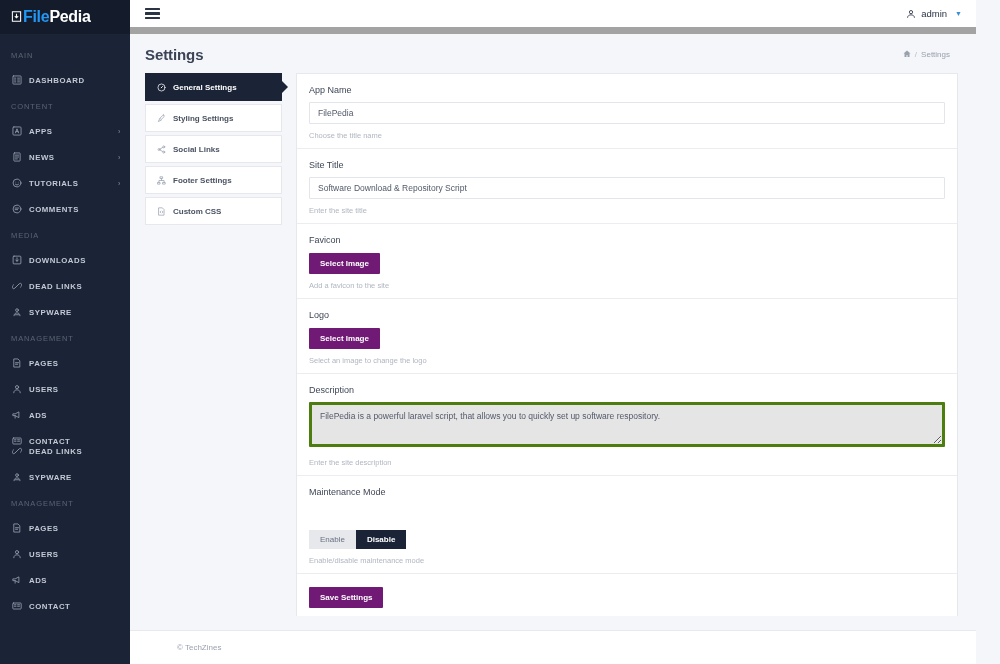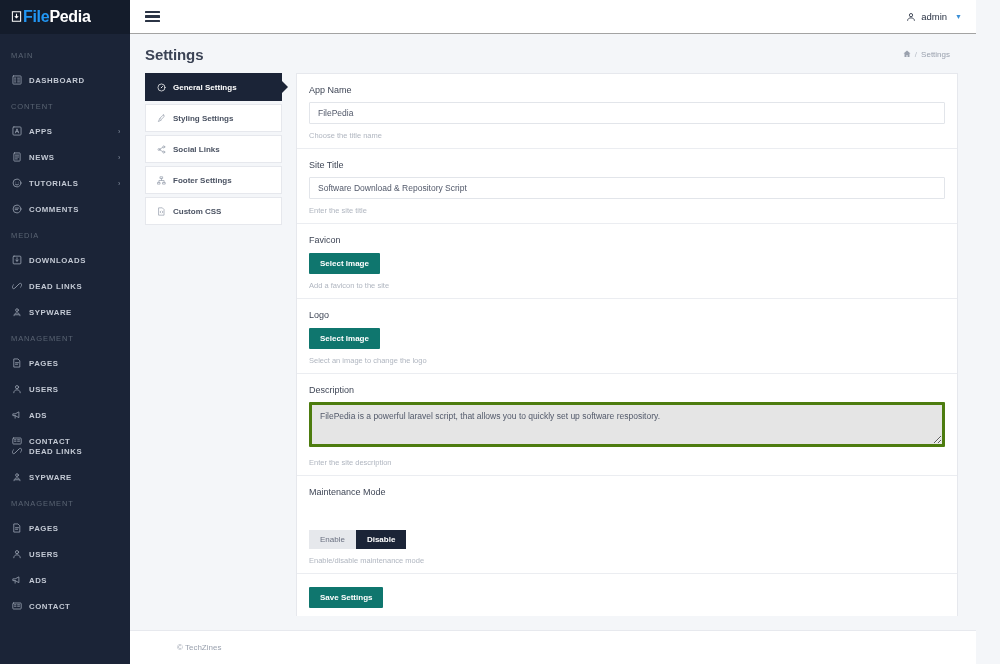--- a/index.html
+++ b/index.html
@@ -49,21 +49,21 @@
     position: absolute; right: 9px; top: 50%; transform: translateY(-50%);
     color: #6c7687; font-size: 7px; line-height: 1;
   }
   
   .nav-item.overlap { margin-top: -16px; }
 
   
   .main { flex: 1 1 auto; height: 664px; display: flex; flex-direction: column; background: #f4f6f9; }
 
   .topbar {
-    height: 34px; background: #ffffff; border-bottom: 1px solid #a3a3a3;
+    height: 34px; background: #ffffff; border-bottom: 7px solid #a3a3a3;
     display: flex; align-items: center; justify-content: space-between;
     padding: 0 14px 0 15px; flex: 0 0 34px;
   }
   .hamburger { width: 15px; cursor: pointer; }
   .hamburger span {
     display: block; height: 2.2px; background: #2b3445;
     margin: 2.4px 0; border-radius: 0.5px;
   }
   .topbar-right { display: flex; align-items: center; gap: 5px; }
   .user-avatar { color: #2b3445; font-size: 10px; display: flex; align-items: center; }
@@ -131,21 +131,21 @@
   .field-textarea {
     width: 100%; height: 45px; border: 3px solid #4d7c0f;
     background: #e5e5e5; font-size: 8.5px; color: #52596a;
     padding: 6px 8px; font-family: "Liberation Sans", sans-serif;
     outline: none; resize: vertical; line-height: 1.4; border-radius: 1px;
   }
   .field-help {
     font-size: 7.5px; color: #b0b6c0; margin-top: 7px;
   }
   .btn-dark {
-    background: #0f766e; color: #ffffff; border: none;
+    background: #701a75; color: #ffffff; border: none;
     font-size: 8px; font-weight: bold; padding: 6px 11px;
     cursor: pointer; font-family: "Liberation Sans", sans-serif;
     border-radius: 1px;
   }
   .btn-group { display: inline-flex; margin-top: 26px; }
   .btn-group .seg {
     font-size: 8px; padding: 5px 11px; cursor: pointer;
     border: none; font-family: "Liberation Sans", sans-serif;
   }
   .btn-group .seg.off { background: #e6e8ec; color: #6a7080; }

